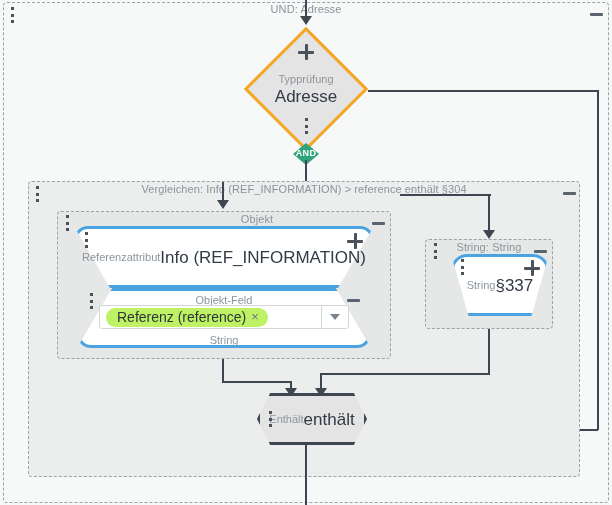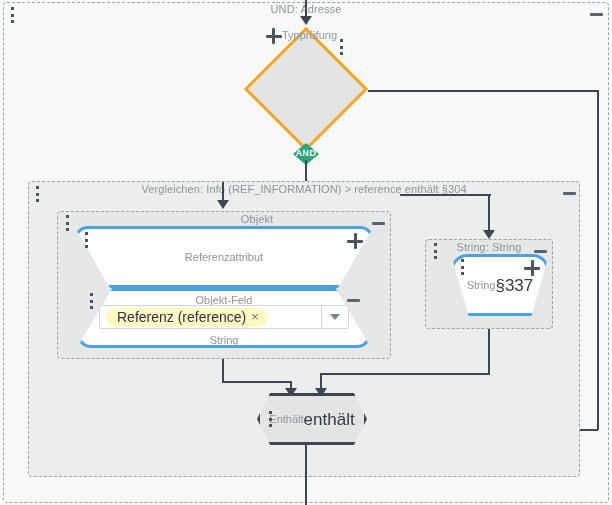--- a/index.html
+++ b/index.html
@@ -70,21 +70,21 @@
   .diamond-wrap{position:absolute;}
   .diamond-shape{
     position:absolute;inset:0;
     background:#e4e4e4;
     border:3px solid #f5a623;
     transform:rotate(45deg);
     box-sizing:border-box;
   }
   .diamond-content{
     position:absolute;inset:0;
-    display:flex;flex-direction:row;align-items:flex-start;justify-content:center;
+    display:flex;flex-direction:column;align-items:center;justify-content:center;
   }
   .node-sub{font-size:11px;color:#8d959c;line-height:14px;}
   .node-main{font-size:17px;color:#323a44;line-height:21px;}
 
   .and-badge{
     position:absolute;
     width:26px;height:22px;
     background:#2fa37c;
     display:flex;align-items:center;justify-content:center;
     color:#fff;font-size:9px;font-weight:bold;letter-spacing:.3px;
@@ -135,21 +135,21 @@
     border:1px solid #d2d6da;
     border-radius:3px;
     box-sizing:border-box;
     display:flex;align-items:stretch;
   }
   .select-val{
     flex:1;display:flex;align-items:center;padding-left:6px;
   }
   .chip{
     display:inline-flex;align-items:center;gap:5px;
-    background:#fef9c3;
+    background:#bef264;
     border-radius:11px;
     padding:1px 9px 2px 11px;
     font-size:14px;color:#2d343d;
   }
   .chip .x{font-size:13px;color:#6d767f;line-height:1;}
   .select-arrow{
     width:26px;border-left:1px solid #d2d6da;
     display:flex;align-items:center;justify-content:center;
   }
   .caret{
@@ -188,20 +188,21 @@
 
   <div class="edge v" style="left:305px;top:0px;height:18px;"></div>
   <div class="arrow-down" style="left:300px;top:16px;"></div>
 
   <div class="diamond-wrap" style="left:262px;top:45px;width:88px;height:88px;">
     <div class="diamond-shape"></div>
   </div>
   <div class="diamond-content" style="left:245px;top:28px;width:122px;height:122px;">
     <div class="plus" style="position:relative;left:0;top:0;margin-bottom:12px;"></div>
     <div class="node-sub">Typprüfung</div>
+    <div class="node-main">Adresse</div>
     <div class="kebab" style="position:relative;margin-top:11px;left:0;top:0;">
       <i></i>
         <i></i>
         <i></i>
     </div>
   </div>
 
   <div class="and-badge" style="left:293px;top:143px;">
     <span>AND</span>
   </div>
@@ -232,20 +233,21 @@
     <i></i>
       <i></i>
       <i></i>
   </div>
   <div class="minus" style="left:371px;top:217px;"></div>
 
   <div class="trap top-wide" style="left:74px;top:226px;width:300px;height:62px;">
     <div class="skin"></div>
     <div class="body">
       <div class="node-sub">Referenzattribut</div>
+      <div class="node-main">Info (REF_INFORMATION)</div>
     </div>
     <div class="kebab" style="left:8px;top:6px;">
       <i></i>
         <i></i>
         <i></i>
     </div>
     <div class="plus" style="right:11px;top:7px;"></div>
   </div>
 
   <div class="trap bot-wide" style="left:77px;top:288px;width:294px;height:60px;">

